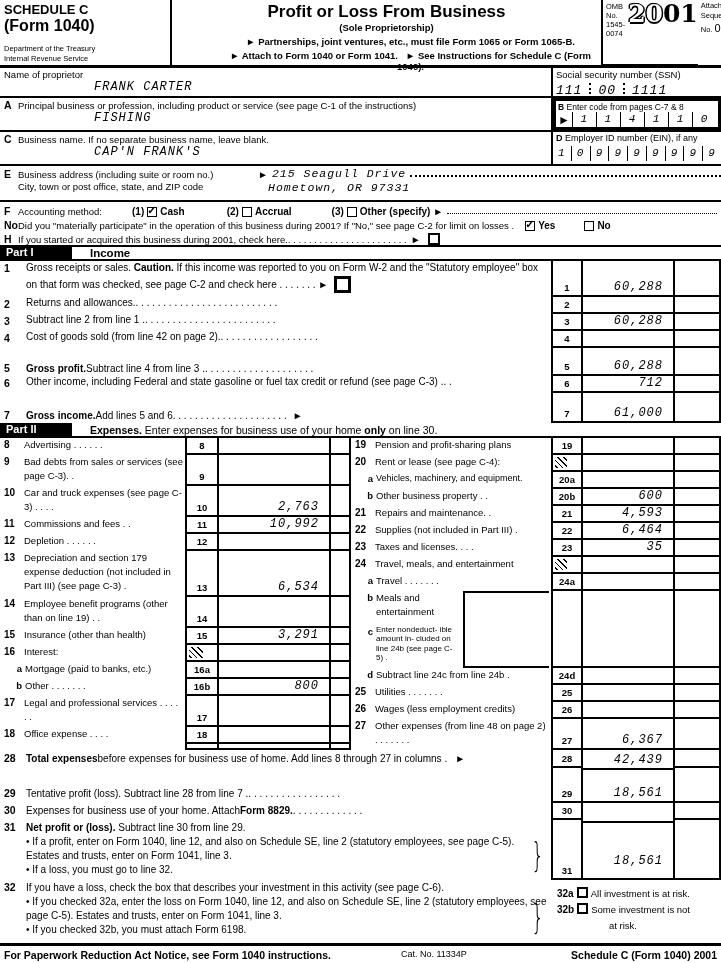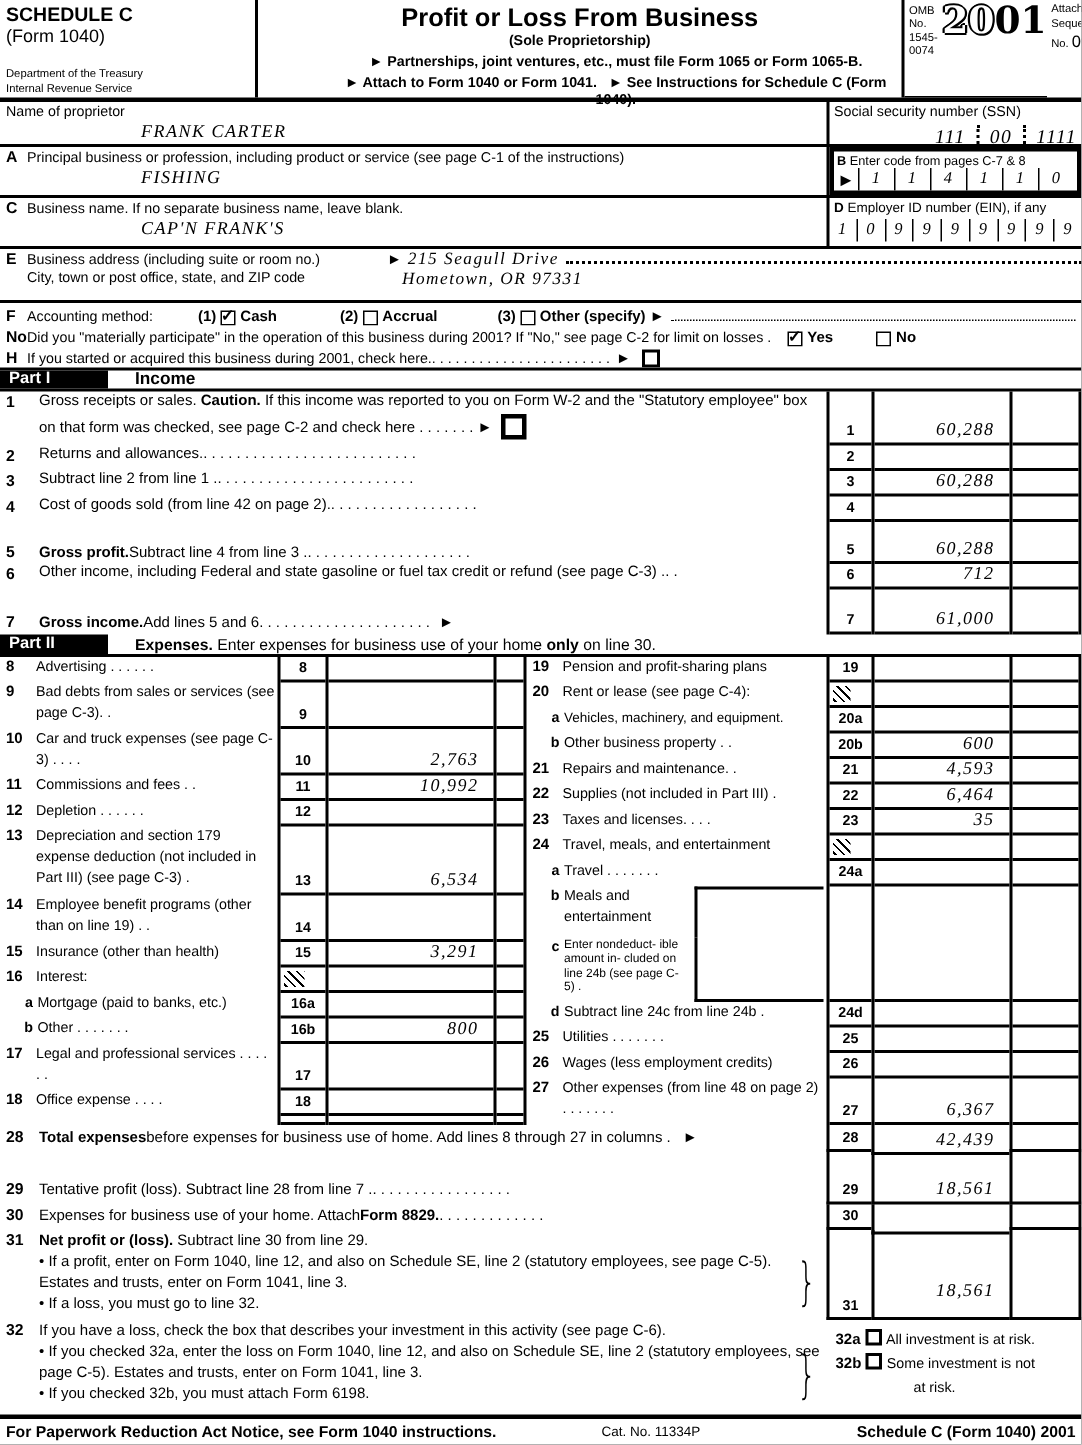--- a/index.html
+++ b/index.html
@@ -4,49 +4,49 @@
 <style>
   * { box-sizing: border-box; margin:0; padding:0; }
   html,body { background:#777; }
   body { width:721px; margin:0 auto; }
   .page {
     width:721px; height:963px; background:#fff; color:#000;
     font-family:"Liberation Sans", sans-serif; font-size:10px; position:relative;
     overflow:hidden;
   }
   .b { font-weight:bold; }
-  .entry { font-family:Liberation Serif, serif; font-style:italic; font-size:12px; letter-spacing:1px; }
+  .entry { font-family:Liberation Mono, monospace; font-style:italic; font-size:12px; letter-spacing:1px; }
   .flex { display:flex; }
   .nowrap { white-space:nowrap; overflow:hidden; }
 
   
   .hdr { display:flex; border-bottom:3px solid #000; height:68px; }
   .hdr-left { width:170px; padding:2px 4px; display:flex; flex-direction:column; }
   .hdr-left .sched { font-size:13px; font-weight:bold; }
-  .hdr-left .frm { font-size:12px; font-weight:normal; }
+  .hdr-left .frm { font-size:16px; font-weight:bold; }
   .hdr-left .dept { font-size:7.5px; margin-top:auto; line-height:1.25; }
   .hdr-mid { flex:1; border-left:2px solid #000; border-right:2px solid #000; text-align:center; padding-top:2px; }
   .hdr-mid .title { font-size:17px; font-weight:bold; }
   .hdr-mid .sub { font-size:9.5px; font-weight:bold; }
   .hdr-mid .note { font-size:9.5px; font-weight:bold; margin-top:3px;margin-left:48px; }
   .hdr-right { width:118px; display:flex; flex-direction:row; }
   .omb { font-size:7.5px; padding:2px 3px; border-bottom:1px solid #000; }
   .year { font-size:25px; font-weight:bold; text-align:center; font-family:"DejaVu Serif", serif; border-bottom:1px solid #000; line-height:1.1; }
   .year .outline { color:#fff; text-shadow:-1.5px 0 #000,1.5px 0 #000,0 -1.5px #000,0 1.5px #000,-1px -1px #000,1px 1px #000; }
   .attach { font-size:7.5px; padding:1px 3px; line-height:1.3; }
   .attach .seqno { font-size:11px; font-weight:normal; }
 
   
   .idrow { display:flex; border-bottom:2px solid #000; }
   .id-left { width:551px; padding:1px 4px; position:relative; }
   .id-right { width:170px; border-left:2px solid #000; padding:1px 3px; }
   .lab { font-size:9.5px; }
   .lno-a { font-weight:bold; font-size:10.5px; width:14px; display:inline-block; }
   .ctrval { padding-left:90px; }
-  .ssnrow { display:flex; justify-content:flex-end; margin-top:3px; font-size:13px; }
+  .ssnrow { display:flex; justify-content:flex-start; margin-top:3px; font-size:13px; }
   .ssnrow .sep { border-left:2px dotted #000; margin:0 7px; }
   .bbox { border:3px solid #000; height:100%; padding:1px 2px; display:flex; flex-direction:column; }
   .digits { display:flex; margin-top:auto; align-items:stretch; }
   .digits .arr { font-size:12px; margin-right:2px; align-self:center; }
   .digits .d { flex:1; border-left:1px solid #000; text-align:center; font-size:11px; height:15px; line-height:15px; }
   .digits9 { display:flex; margin-top:2px; }
   .digits9 .d { flex:1; border-left:1px solid #000; text-align:center; font-size:11px; height:15px; line-height:15px; }
   .digits9 .d:first-child { border-left:none; }
   .dotline { flex:1; border-bottom:2px dotted #000; margin:0 0 3px 4px; }
   .cb { display:inline-block; width:10px; height:10px; border:1.5px solid #000; vertical-align:-1px; position:relative; margin:0 3px; }

